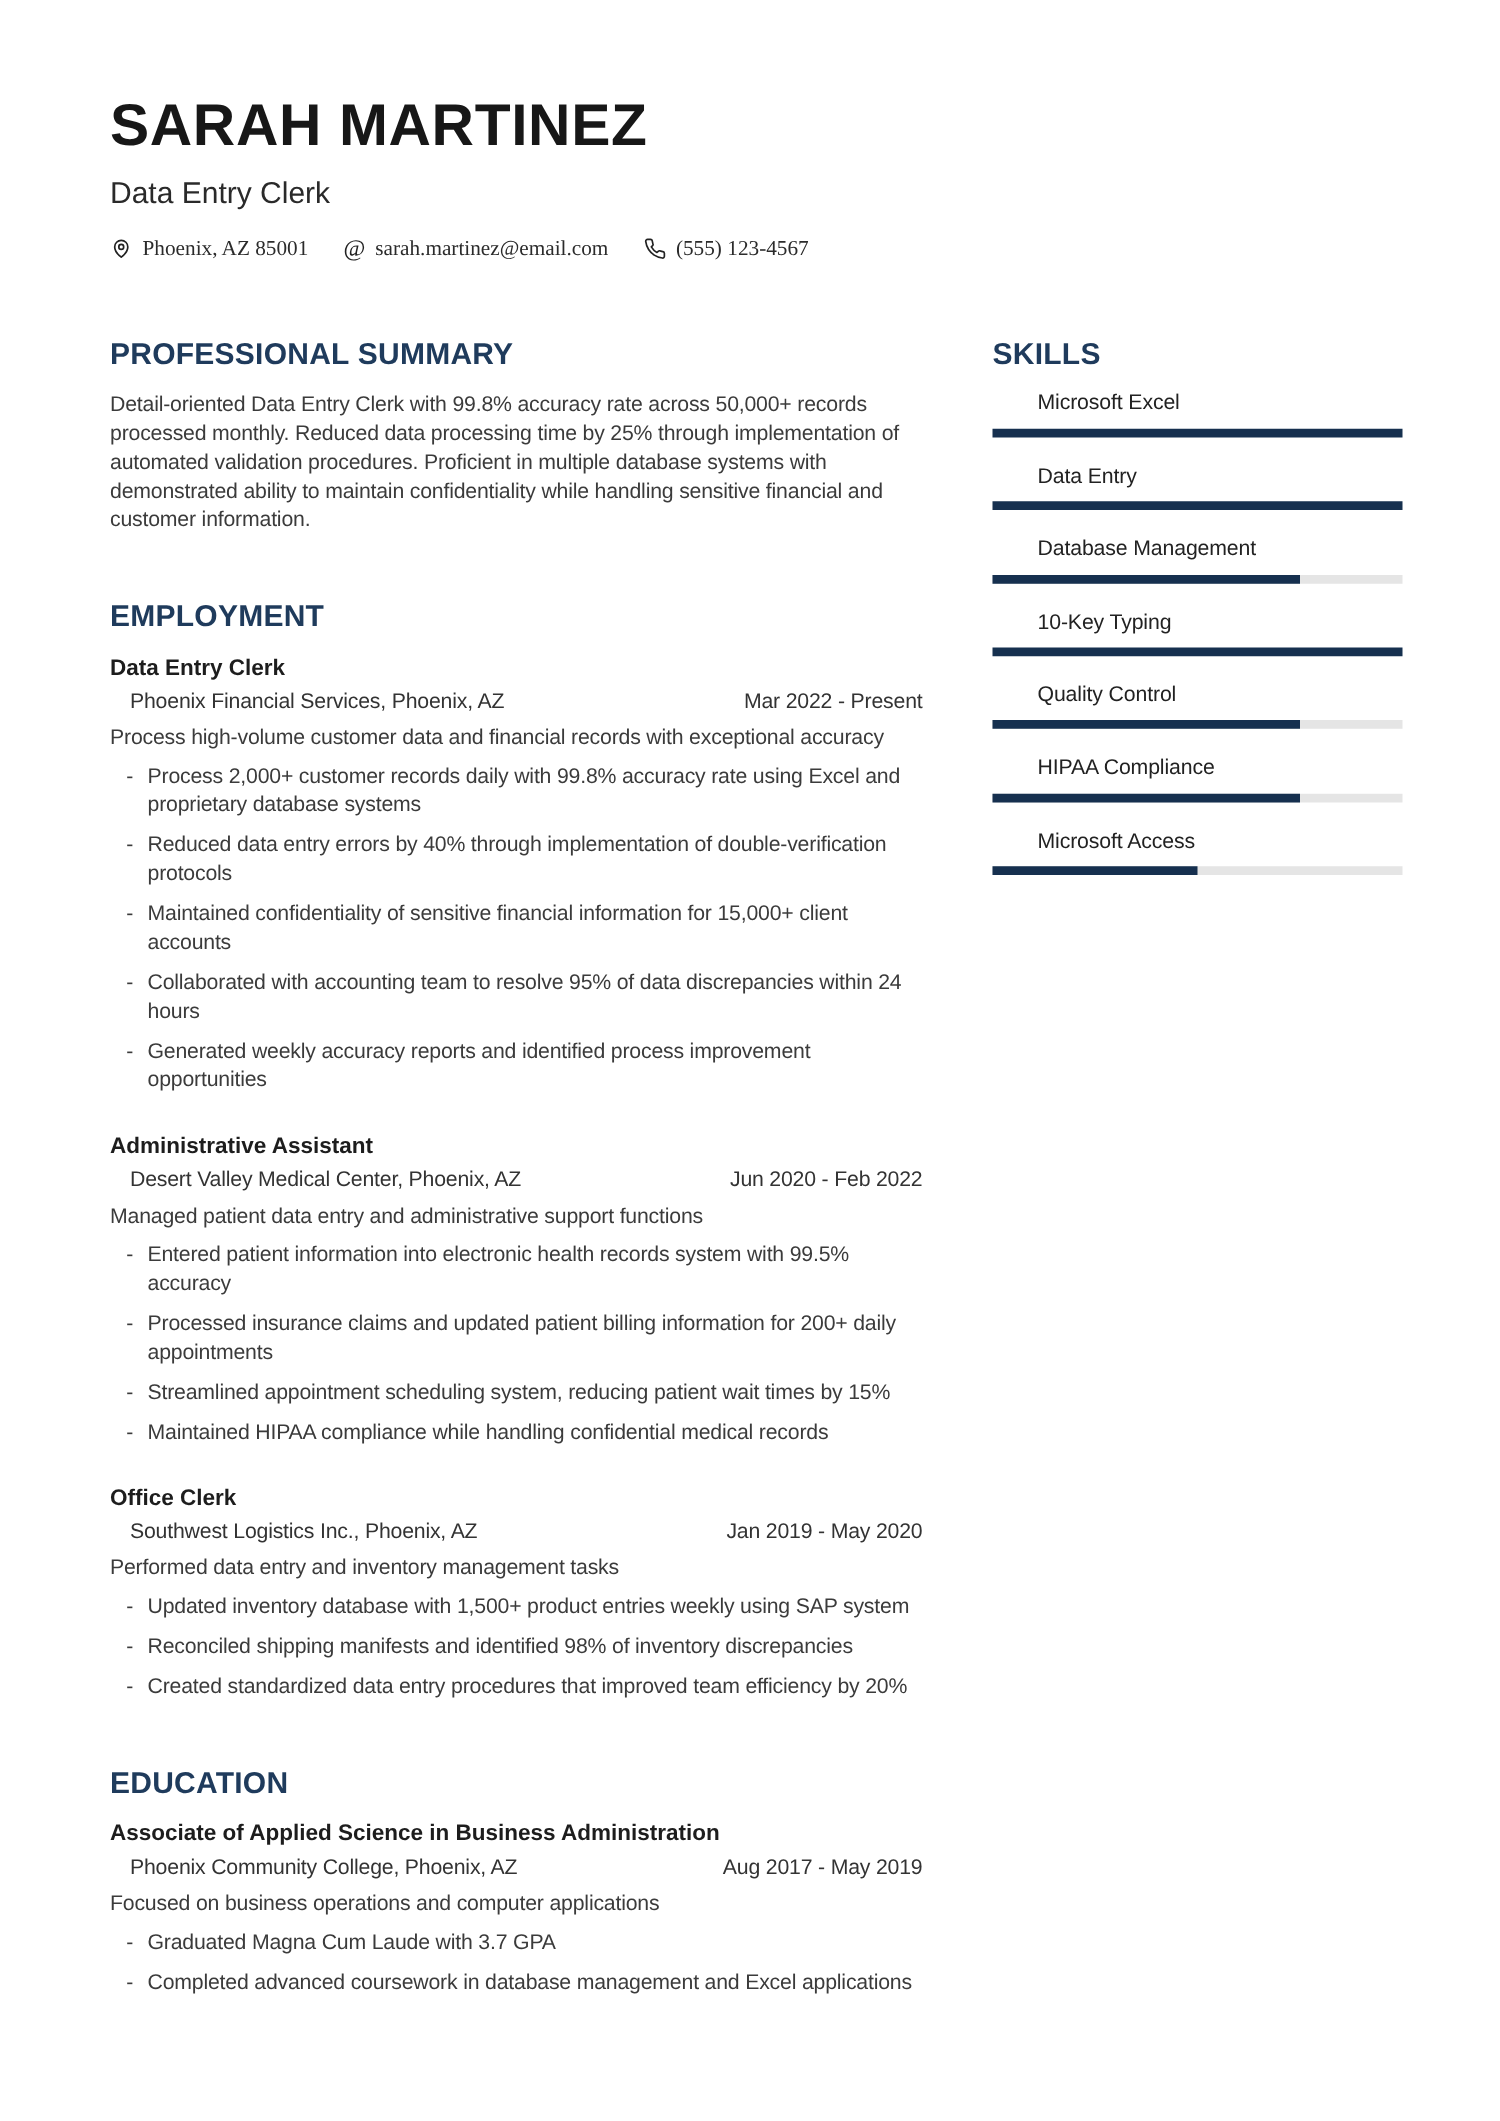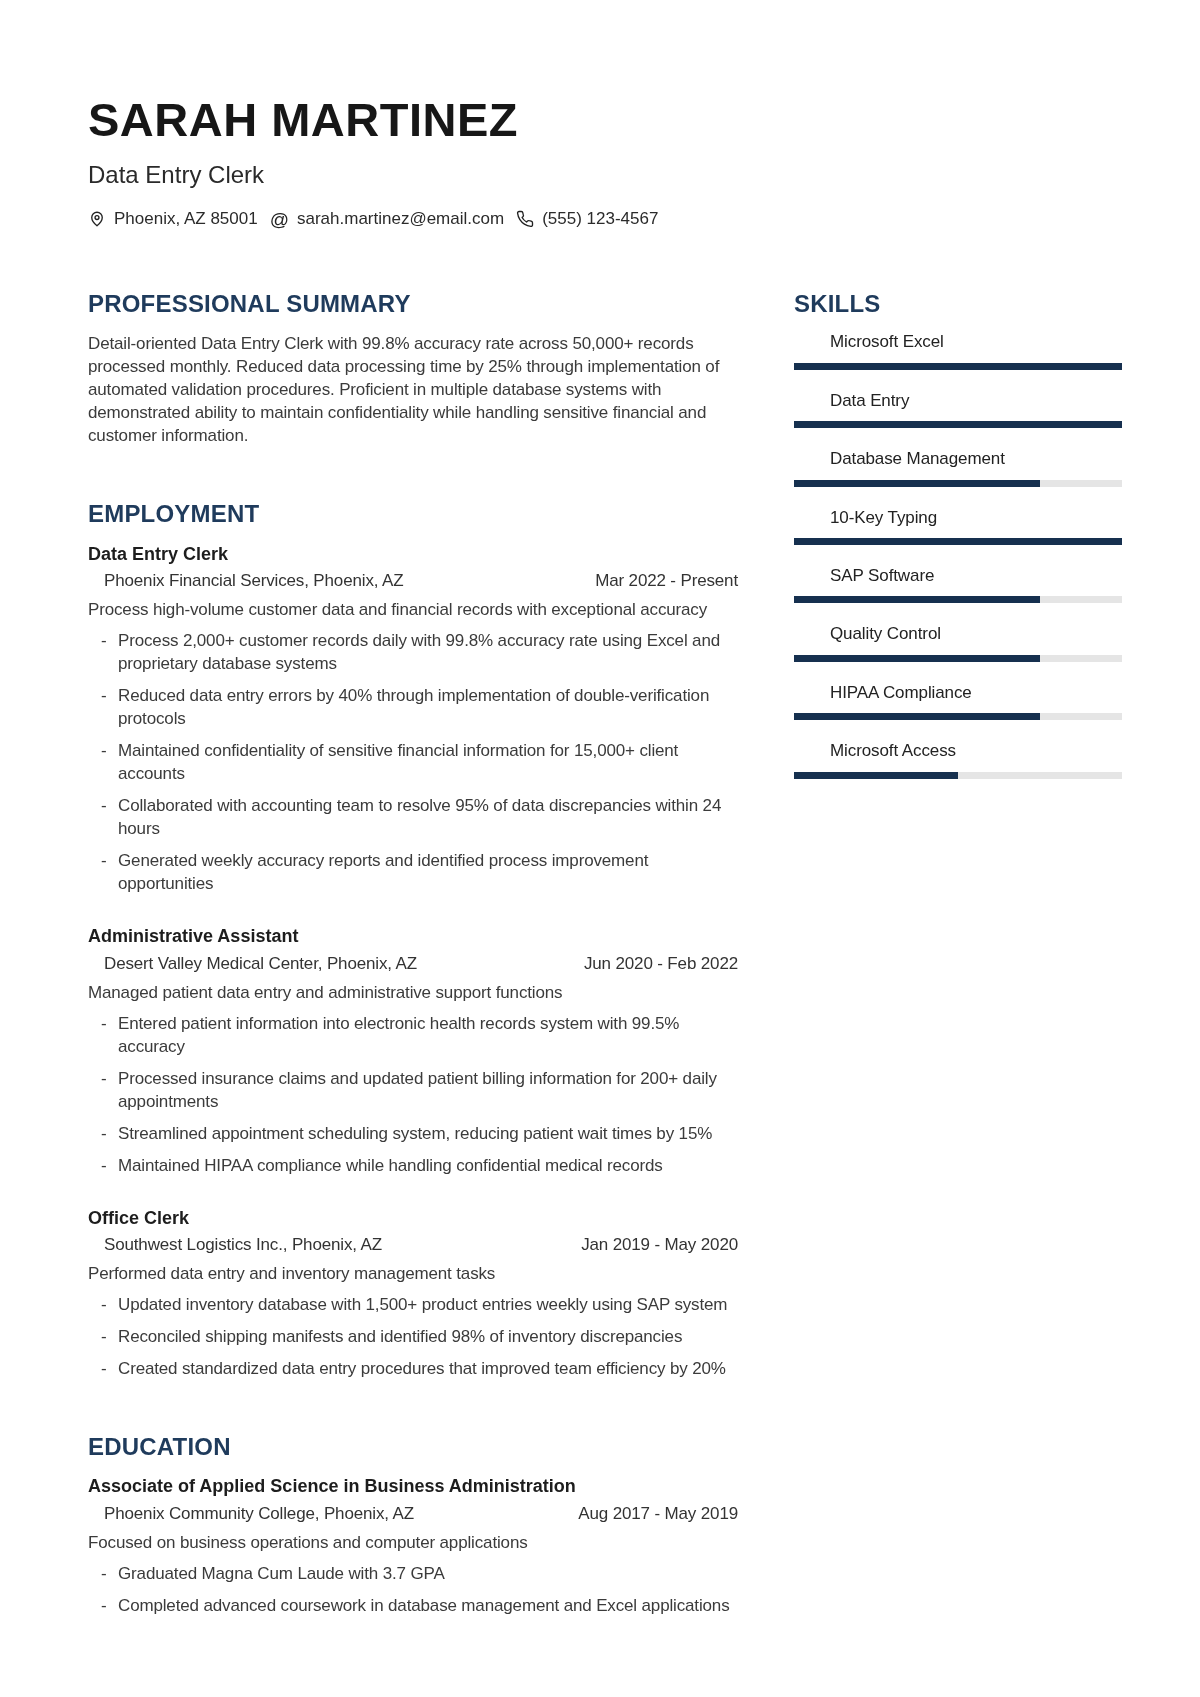--- a/index.html
+++ b/index.html
@@ -12,44 +12,45 @@
   *{box-sizing:border-box;}
   html,body{margin:0;padding:0;background:#ffffff;}
   .page{
     position:relative;
     width:1200px;
     height:1697px;
     margin:0 auto;
     background:#ffffff;
     font-family:"Liberation Sans", sans-serif;
     color:var(--body-text);
-    padding:96px 84px 40px 88px;
+    padding:76px 84px 40px 88px;
     overflow:hidden;
   }
   
   .name{
     font-size:47px;
     font-weight:700;
     letter-spacing:0.5px;
     color:var(--ink);
     line-height:1;
     margin:0 0 20px 0;
   }
   .job-title{
     font-size:24px;
     color:#2a2a2a;
     line-height:1;
     margin:0 0 22px 0;
   }
   .contact-row{
     display:flex;
     align-items:center;
-    gap:12px;
+    gap:28px;
     font-size:17px;
     color:#2b2b2b;
+    font-family:Liberation Serif, serif;
   }
   .contact-item{display:flex;align-items:center;gap:8px;}
   .contact-item svg{display:block;}
   .at-glyph{
     font-size:19px;
     font-weight:400;
     color:#222222;
     line-height:1;
   }
   
@@ -312,26 +313,20 @@
                 <div class="skill-fill" style="width: 75%;"></div>
               </div>
             </div>
             <div class="skill">
               <div class="skill-label">10-Key Typing</div>
               <div class="skill-bar">
                 <div class="skill-fill" style="width: 100%;"></div>
               </div>
             </div>
             <div class="skill">
-              <div class="skill-label">SAP Software</div>
-              <div class="skill-bar">
-                <div class="skill-fill" style="width: 75%;"></div>
-              </div>
-            </div>
-            <div class="skill">
               <div class="skill-label">Quality Control</div>
               <div class="skill-bar">
                 <div class="skill-fill" style="width: 75%;"></div>
               </div>
             </div>
             <div class="skill">
               <div class="skill-label">HIPAA Compliance</div>
               <div class="skill-bar">
                 <div class="skill-fill" style="width: 75%;"></div>
               </div>

